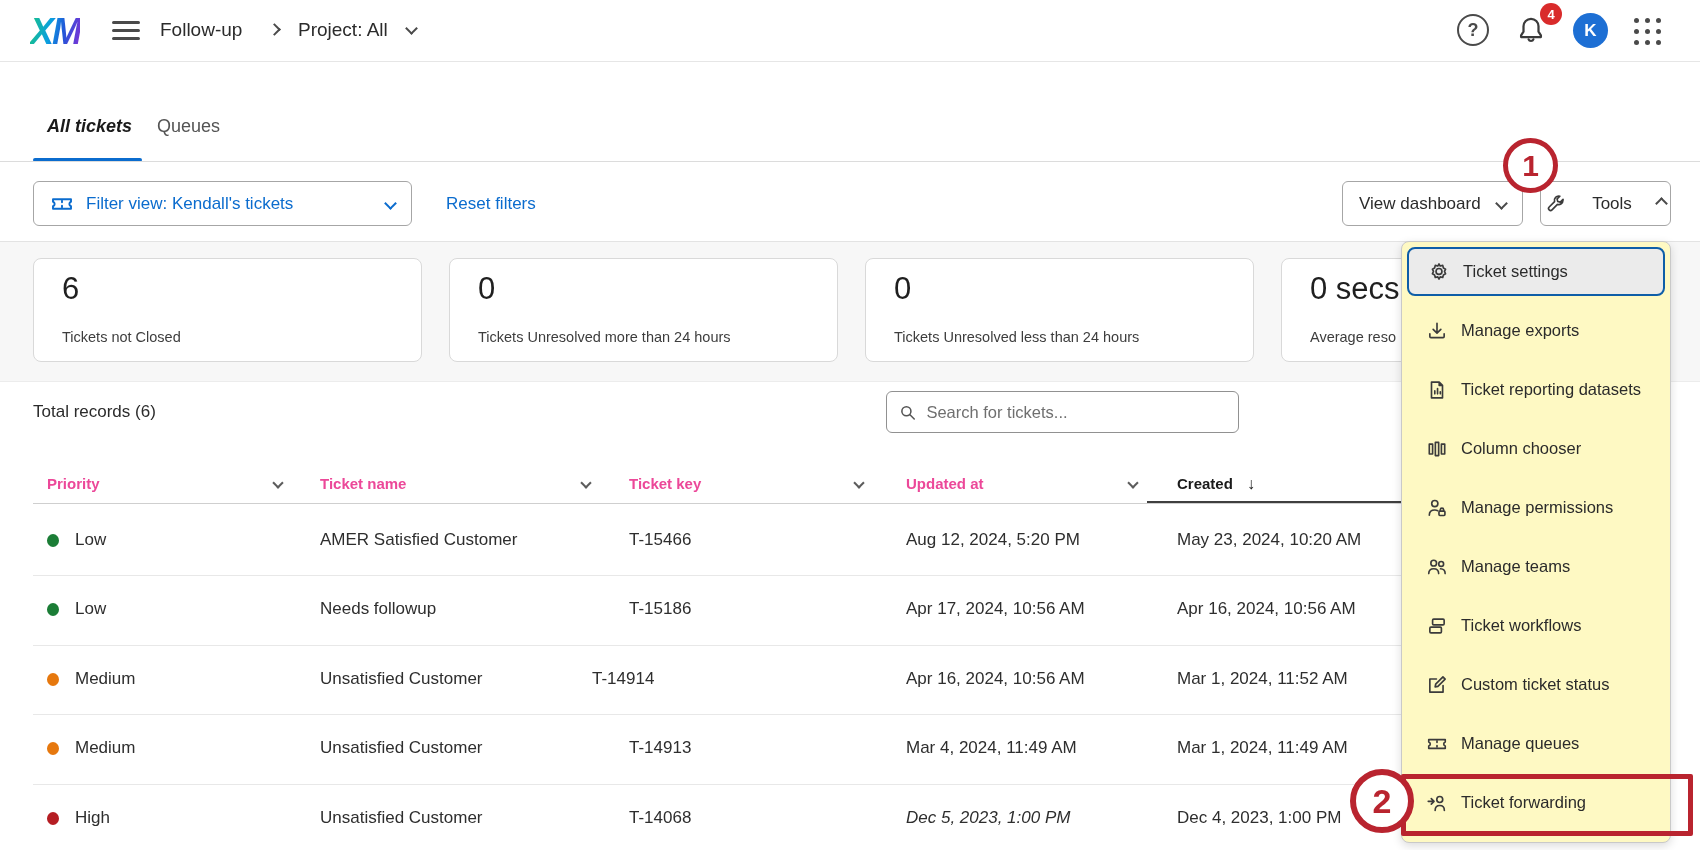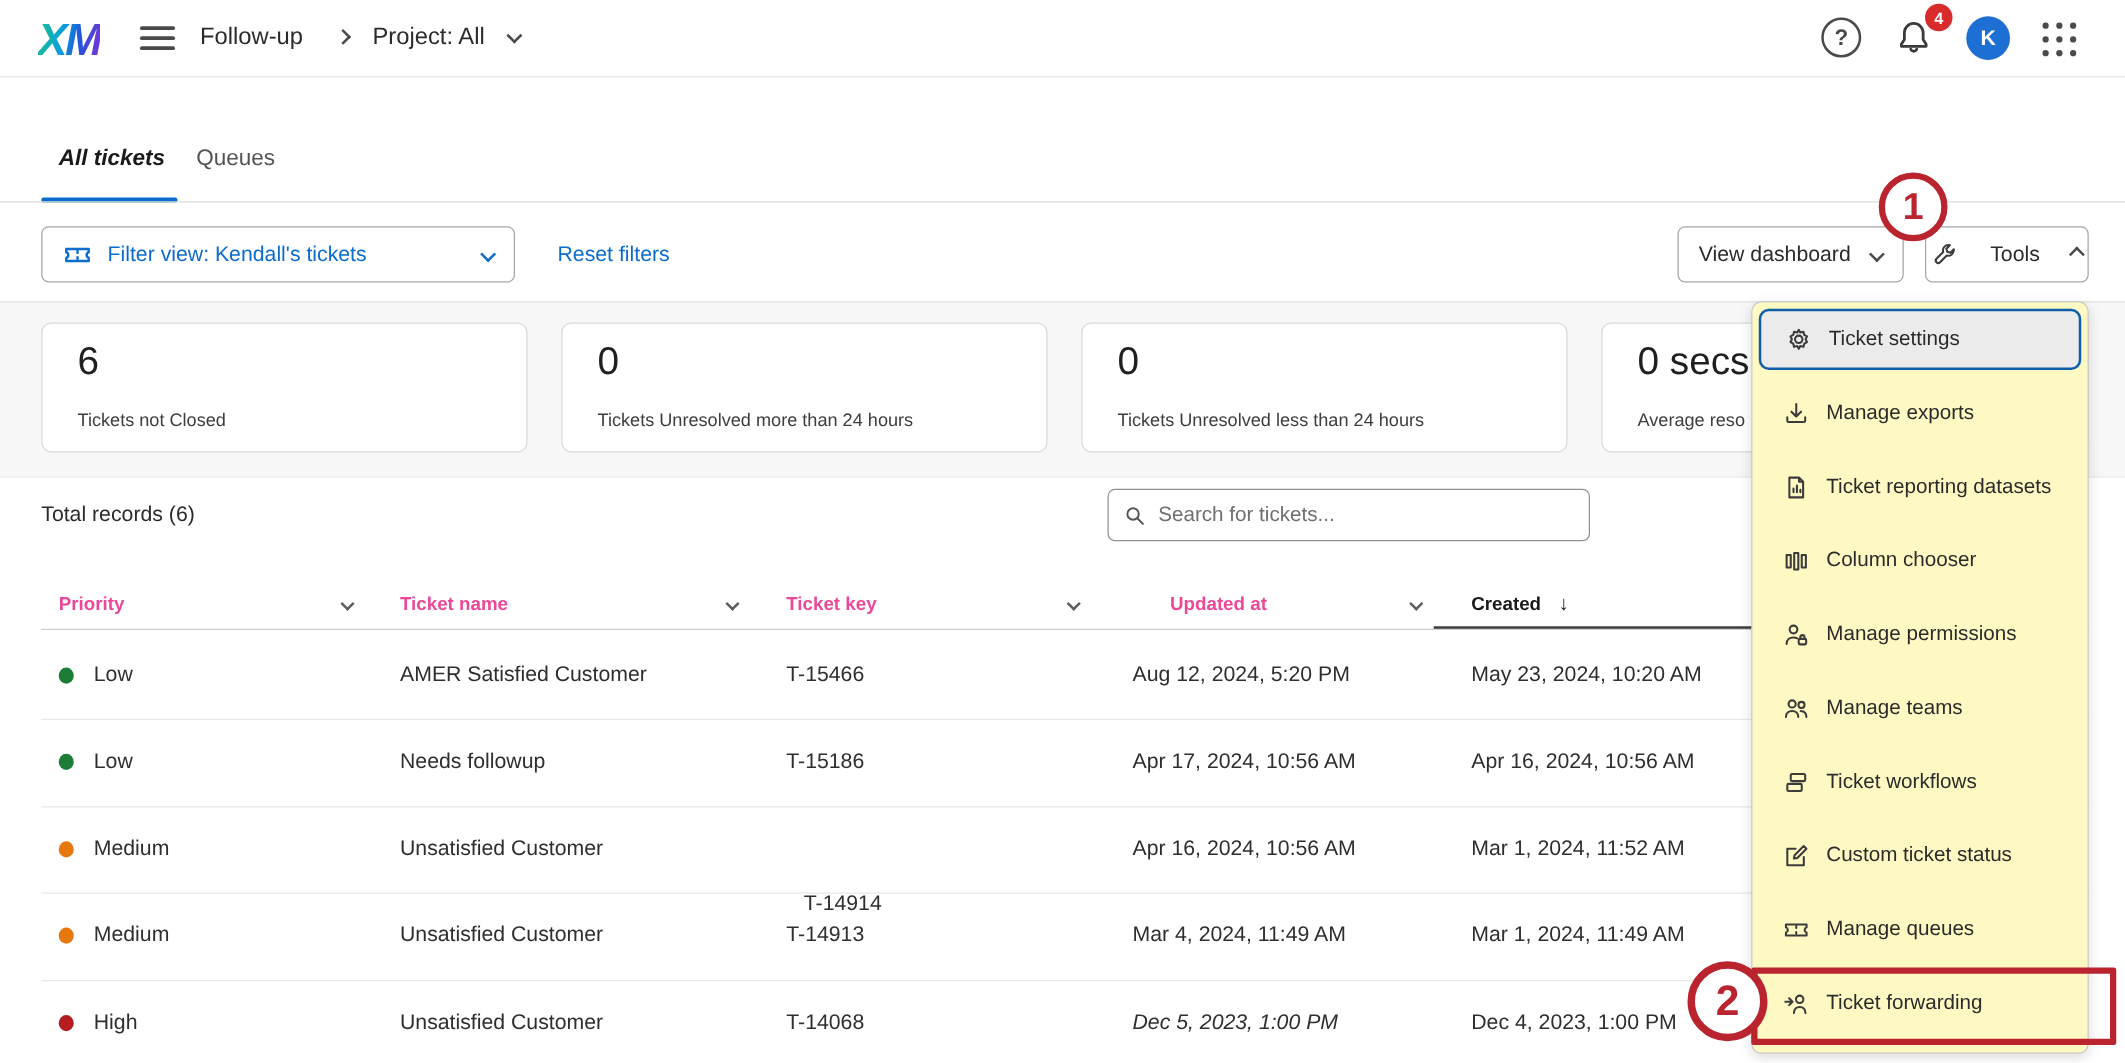--- a/index.html
+++ b/index.html
@@ -59,21 +59,21 @@
 
   
   .band { position:absolute; left:0; top:241px; width:1700px; height:141px; background:#f7f7f7;
           border-top:1px solid #e3e3e3; border-bottom:1px solid #ececec; }
   .card { position:absolute; top:258px; width:389px; height:104px; background:#fff; border:1px solid #d9d9d9; border-radius:8px; }
   .card .num { position:absolute; left:28px; top:12px; font-size:31px; color:#1f1f1f; }
   .card .lbl { position:absolute; left:28px; top:70px; font-size:14.5px; color:#3d3d3d; white-space:nowrap; }
 
   
   .total { position:absolute; left:33px; top:402px; font-size:17px; color:#2b2b2b; }
-  .search { position:absolute; left:886px; top:391px; width:386px; height:42px; border:1px solid #919191; border-radius:6px;
+  .search { position:absolute; left:886px; top:391px; width:353px; height:42px; border:1px solid #919191; border-radius:6px;
             background:#fff; display:flex; align-items:center; padding:0 12px; }
   .search input { border:none; outline:none; font-size:16.5px; color:#2b2b2b; width:100%; margin-left:10px;
                   font-family:"Liberation Sans", sans-serif; }
   .search input::placeholder { color:#6f6f6f; }
   .status-btn { left:1298px; top:391px; width:145px; height:42px; padding:0 16px; white-space:nowrap; overflow:hidden; }
 
   
   .thead { position:absolute; left:0; top:465px; width:1700px; height:39px; }
   .th { position:absolute; top:10px; font-size:15px; font-weight:bold; color:#ec4899; }
   .th.sorted { color:#1a1a1a; }
@@ -191,21 +191,21 @@
     <input type="text" placeholder="Search for tickets..." style="">
   </div>
 
   <div class="thead">
     <div class="th" style="left:47px;">Priority</div>
     <i class="chev down gray th-chev" style="left:274px;"></i>
     <div class="th" style="left:320px;">Ticket name</div>
     <i class="chev down gray th-chev" style="left:582px;"></i>
     <div class="th" style="left:629px;">Ticket key</div>
     <i class="chev down gray th-chev" style="left:855px;"></i>
-    <div class="th" style="left:936px;">Updated at</div>
+    <div class="th" style="left:906px;">Updated at</div>
     <i class="chev down gray th-chev" style="left:1129px;"></i>
     <div class="th sorted" style="left:1177px;">
       <span>Created</span>
       <span class="arrow-glyph" style="margin-left:10px;">↓</span>
     </div>
   </div>
   <div class="sort-underline"></div>
   <div class="thead-divider"></div>
 
   <div class="row" style="top:506px;">
@@ -225,21 +225,21 @@
     <div class="cell" style="left:629px;">T-15186</div>
     <div class="cell" style="left:906px;">Apr 17, 2024, 10:56 AM</div>
     <div class="cell" style="left:1177px;">Apr 16, 2024, 10:56 AM</div>
   </div>
   <div class="row-divider" style="top:645px;"></div>
 
   <div class="row" style="top:645px;">
     <span class="dot dot-orange"></span>
     <div class="cell" style="left:75px;">Medium</div>
     <div class="cell" style="left:320px;">Unsatisfied Customer</div>
-    <div class="cell" style="left:643px;margin-top:44px;">T-14914</div>
+    <div class="cell" style="left:592px;">T-14914</div>
     <div class="cell" style="left:906px;">Apr 16, 2024, 10:56 AM</div>
     <div class="cell" style="left:1177px;">Mar 1, 2024, 11:52 AM</div>
   </div>
   <div class="row-divider" style="top:714px;"></div>
 
   <div class="row" style="top:714px;">
     <span class="dot dot-orange"></span>
     <div class="cell" style="left:75px;">Medium</div>
     <div class="cell" style="left:320px;">Unsatisfied Customer</div>
     <div class="cell" style="left:629px;">T-14913</div>

